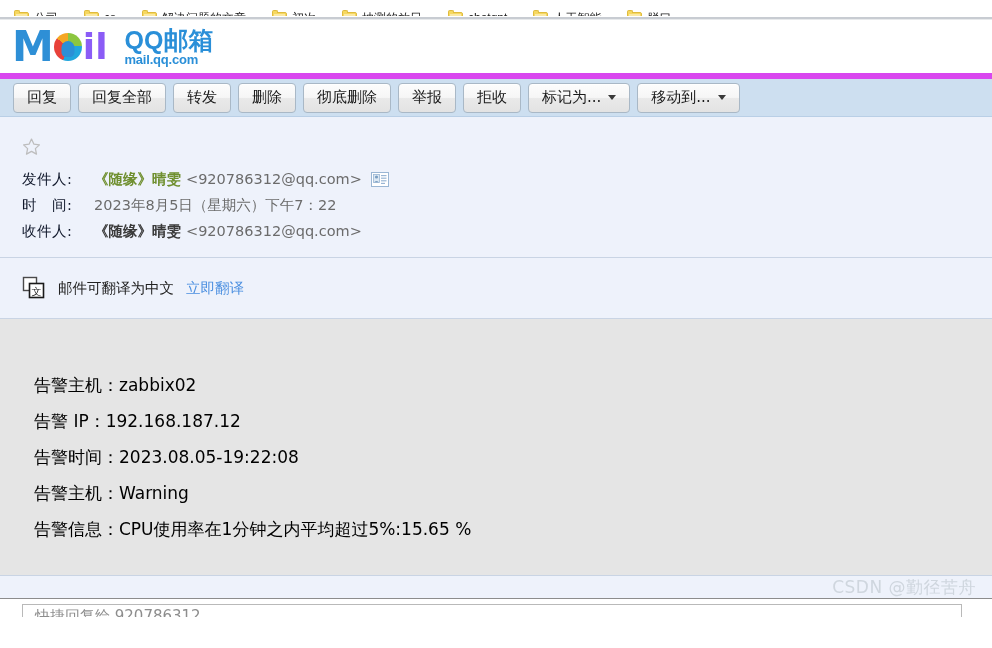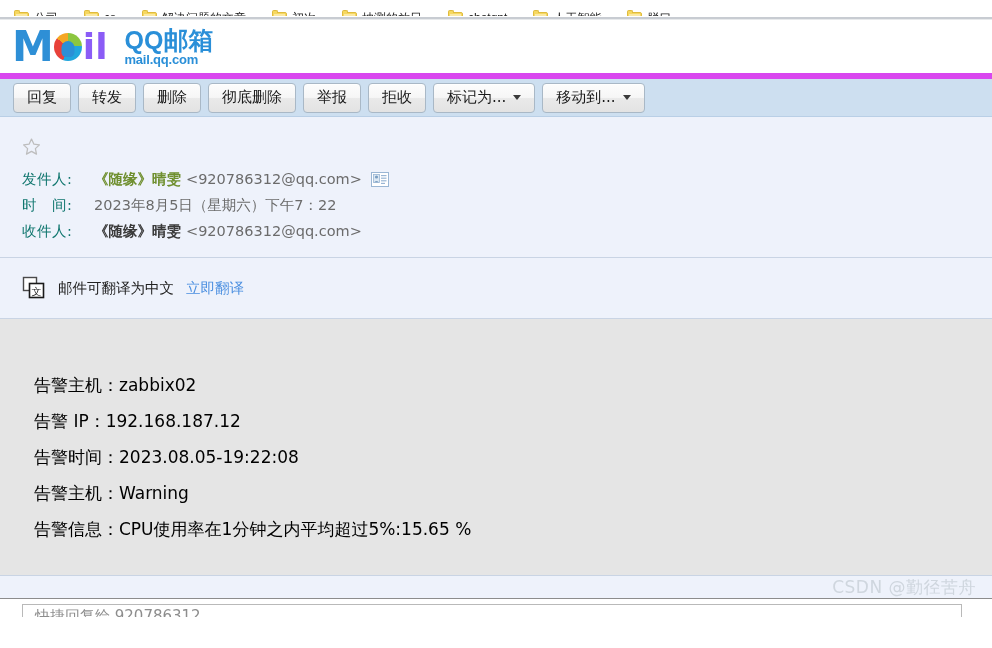--- a/index.html
+++ b/index.html
@@ -230,21 +230,21 @@
     padding-left: 22px;
   }
   .meta-row {
     display: flex;
     align-items: center;
     height: 26px;
     font-size: 14.5px;
     font-family: "DejaVu Sans", "Liberation Sans", sans-serif;
   }
   .meta-label {
-    color: #0f766e;
+    color: #0f172a;
     width: 72px;
     flex: 0 0 auto;
     letter-spacing: 0.5px;
   }
   .meta-label.spaced {
     letter-spacing: 0.5px;
   }
   .meta-name {
     color: #6f8f2f;
     font-weight: bold;
@@ -406,20 +406,23 @@
     <span class="logo-cn">
       <span class="logo-cn-top">QQ邮箱</span>
       <span class="logo-cn-bottom">mail.qq.com</span>
     </span>
   </div>
 </div>
 
 <div class="toolbar">
   <button class="tbtn">
     <span>回复</span>
+  </button>
+  <button class="tbtn">
+    <span>回复全部</span>
   </button>
   <button class="tbtn">
     <span>转发</span>
   </button>
   <button class="tbtn">
     <span>删除</span>
   </button>
   <button class="tbtn">
     <span>彻底删除</span>
   </button>

